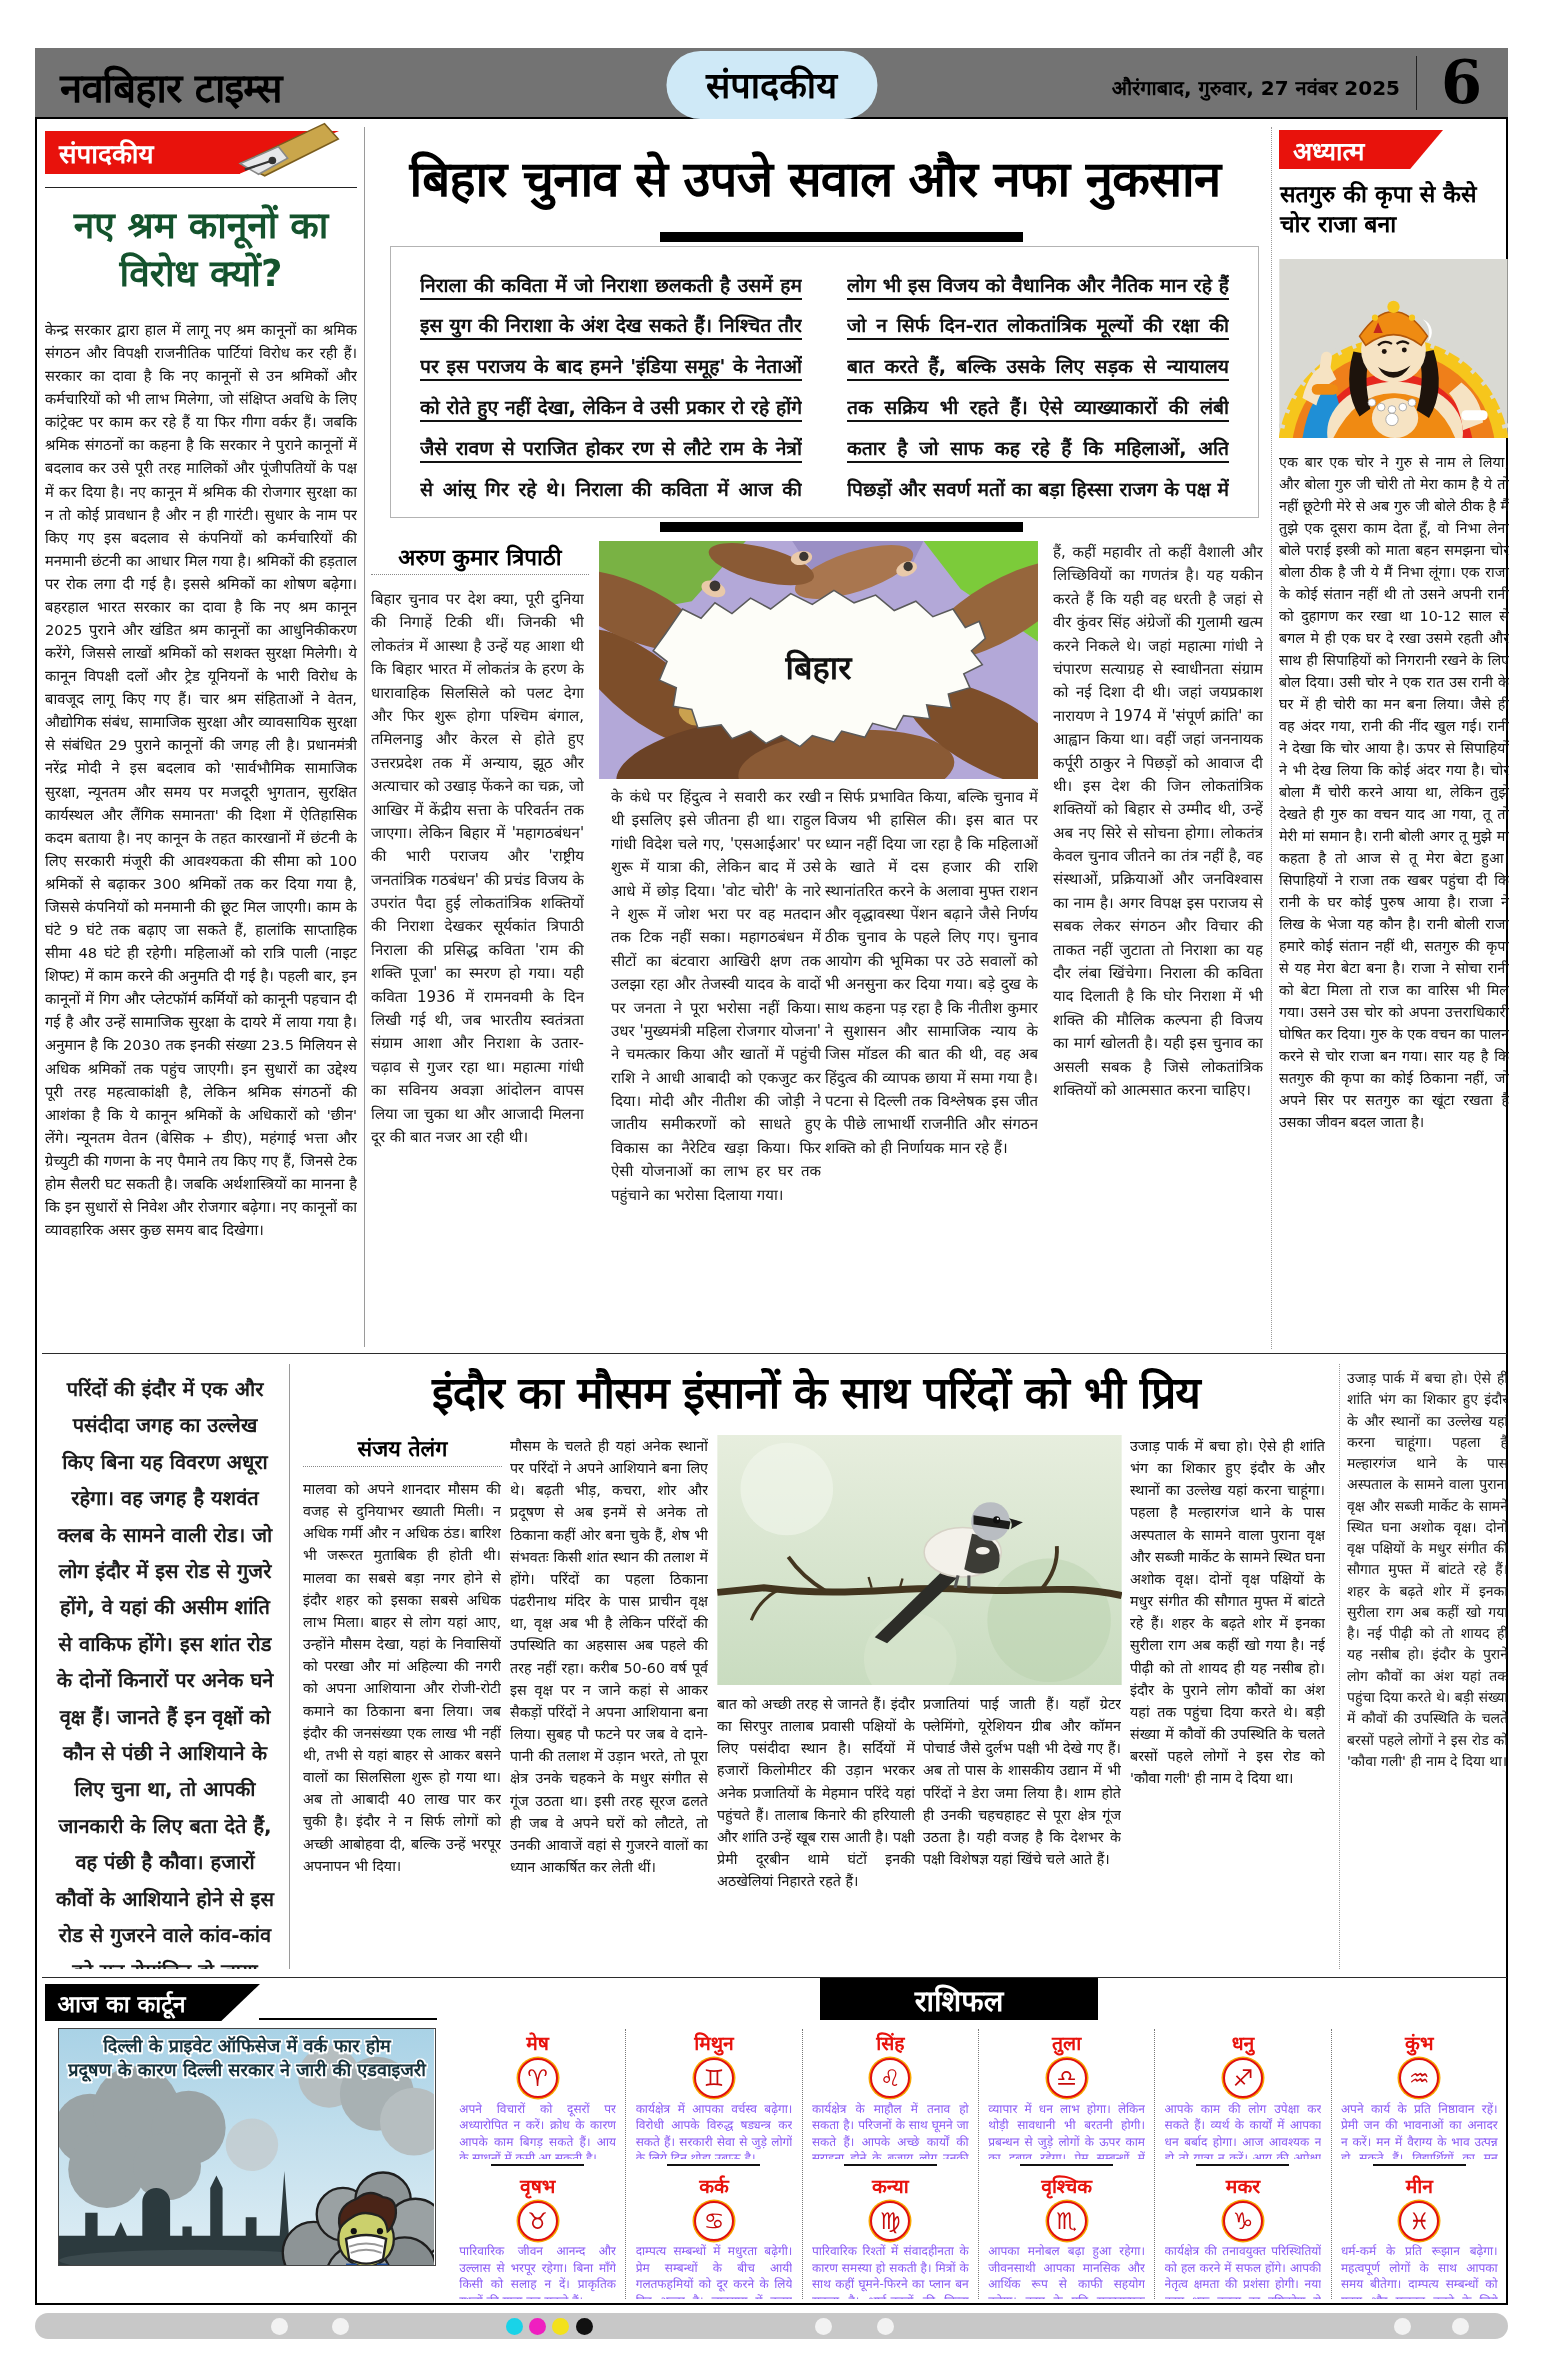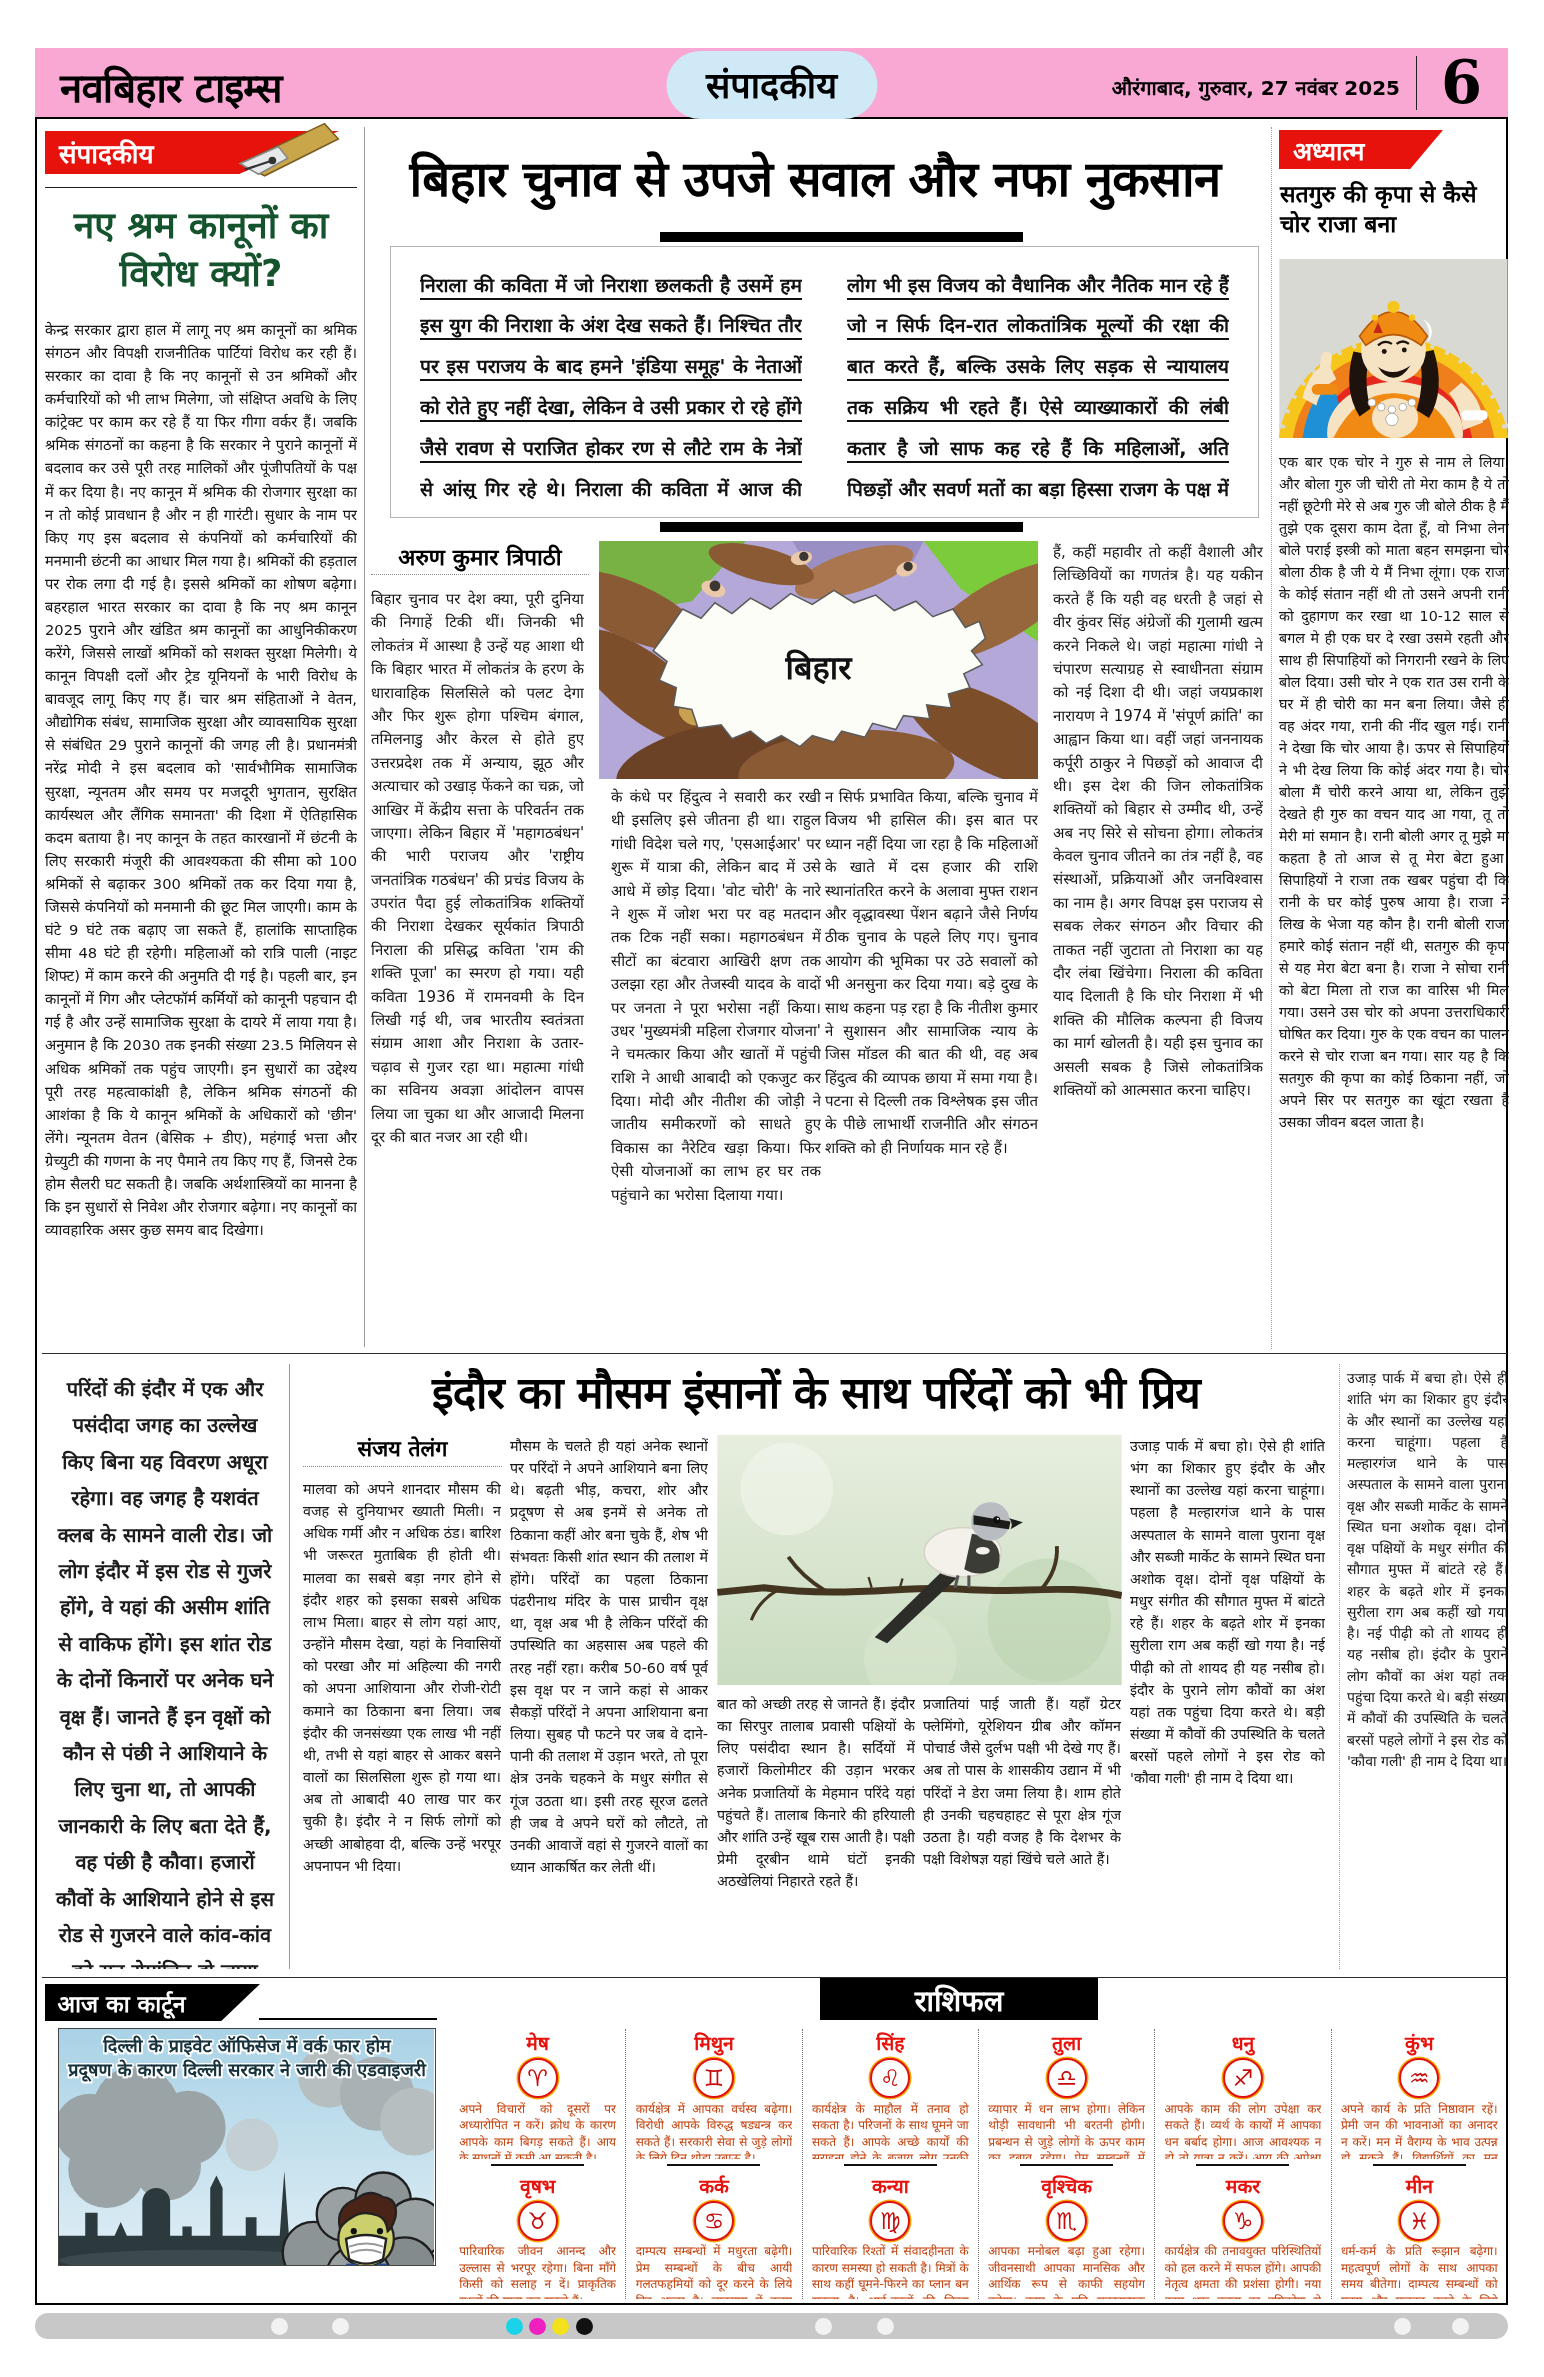--- a/index.html
+++ b/index.html
@@ -1,21 +1,21 @@
 <!DOCTYPE html>
 <html style="font-size:12.4px"><head>
 <meta charset="utf-8">
 <style>
   * { margin:0; padding:0; box-sizing:border-box; }
   body { font-family:"DejaVu Sans", sans-serif; background:#e9e9e9; }
   .page { position:relative; width:1544px; height:2377px; background:#ffffff; overflow:hidden; }
   .frame { position:absolute; left:35px; top:48px; width:1473px; height:2257px; border:2.3px solid #000; }
 
   
-  .header { position:absolute; left:35px; top:48px; width:1473px; height:71px; border-bottom:2.3px solid #000; background:#f9a8d4; }
+  .header { position:absolute; left:35px; top:48px; width:1473px; height:71px; border-bottom:2.3px solid #000; background:#737373; }
   .masthead { position:absolute; left:25px; top:10.8px; font-size:40px; font-weight:900; letter-spacing:-0.8px; color:#000; }
   .section-pill { position:absolute; left:50%; top:3.1px; transform:translateX(-50%); background:#cfe9f7; border-radius:36px; padding:9.3px 40px; font-size:36px; font-weight:900; color:#000; }
   .dateline { position:absolute; right:108px; top:26px; font-size:20px; font-weight:800; color:#000; }
   .hdr-divider { position:absolute; right:91px; top:7.7px; width:1.5px; height:54px; background:#222; }
   .pageno { position:absolute; right:26px; top:0px; font-size:59px; font-weight:700; font-family:"DejaVu Serif", serif; color:#000; }
 
   
   .jtext { text-align:justify; color:#141414; overflow:hidden; }
   .dotted-rule { border-top:1.5px dotted #888; }
   .vrule-solid { position:absolute; width:0; border-left:0.8px solid #9a9a9a; }
@@ -77,21 +77,21 @@
   .speech-bubble::after { content:""; position:absolute; right:34px; bottom:-18.5px; width:0; height:0; border-left:6.2px solid transparent; border-right:17px solid transparent; border-top:20px solid #111; }
 
   
   .rashifal-title { position:absolute; left:820px; top:1978px; width:278px; height:42px; background:#000; color:#fff; font-size:29px; font-weight:900; display:flex; align-items:center; justify-content:center; }
   .rashifal-grid { position:absolute; left:450px; top:2029px; width:1057px; height:270px; display:flex; }
   .zcol { flex:1; padding:0 9.3px; overflow:hidden; border-right:1.5px dotted #777; }
   .zcol:last-child { border-right:none; }
   .zcell { height:130px; overflow:hidden; }
   .zname { text-align:center; font-size:19.3px; font-weight:900; color:#e8120c; }
   .zicon { width:40px; height:40px; margin:2.3px auto; border-radius:50%; border:2.3px solid #e01010; background:#fff; box-shadow:0 0 0 1.5px #f7a600; display:flex; align-items:center; justify-content:center; font-size:23px; color:#c70b0b; font-weight:700; }
-  .ztext { font-size:12px; line-height:1.38; text-align:justify; color:#c2410c; }
+  .ztext { font-size:12px; line-height:1.38; text-align:justify; color:#8b5cf6; }
   .zdiv { width:93px; margin:4.6px auto 6.2px; border-top:2.3px solid #111; }
 
   
   .regbar { position:absolute; left:35px; top:2313px; width:1473px; height:26px; background:#c8c8c8; border-radius:13px; }
   .regdot { position:absolute; top:4.6px; width:17px; height:17px; border-radius:50%; }
 </style>
 </head>
 <body>
 
 <div class="page">

